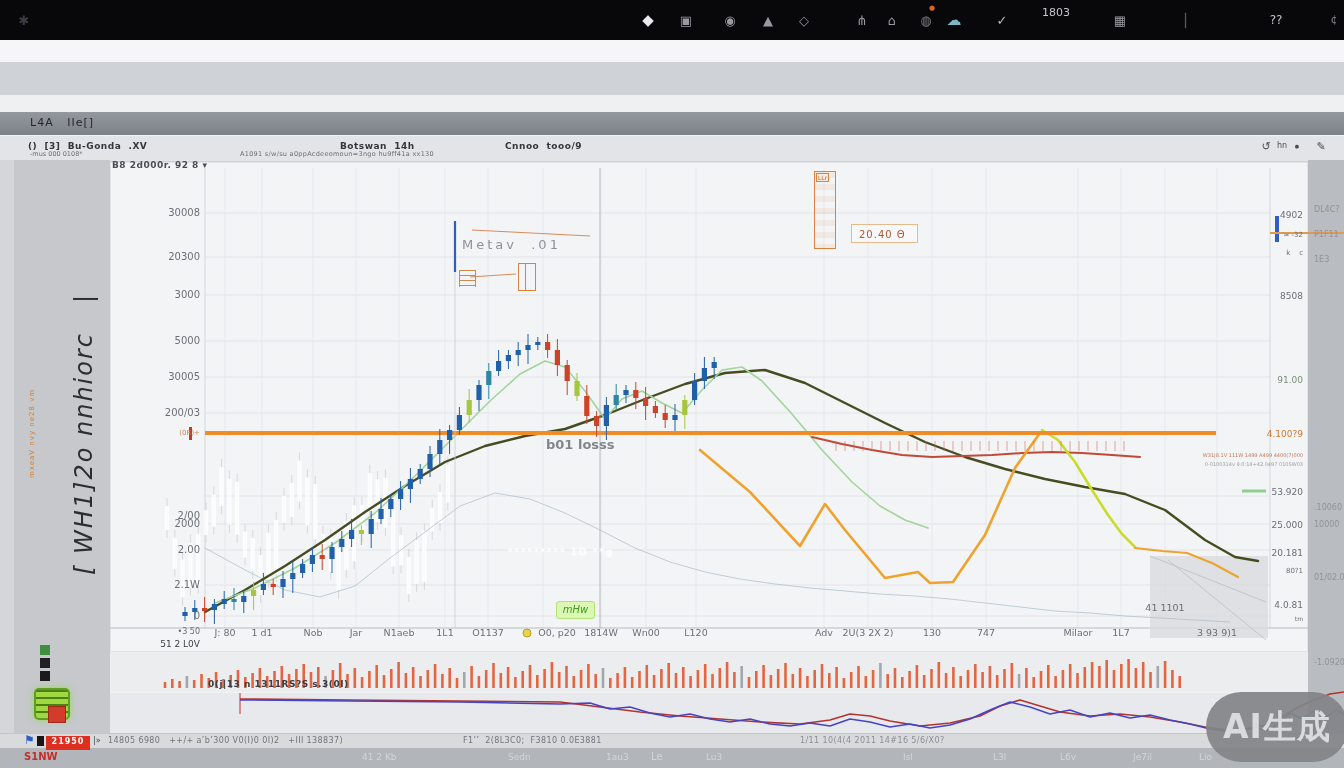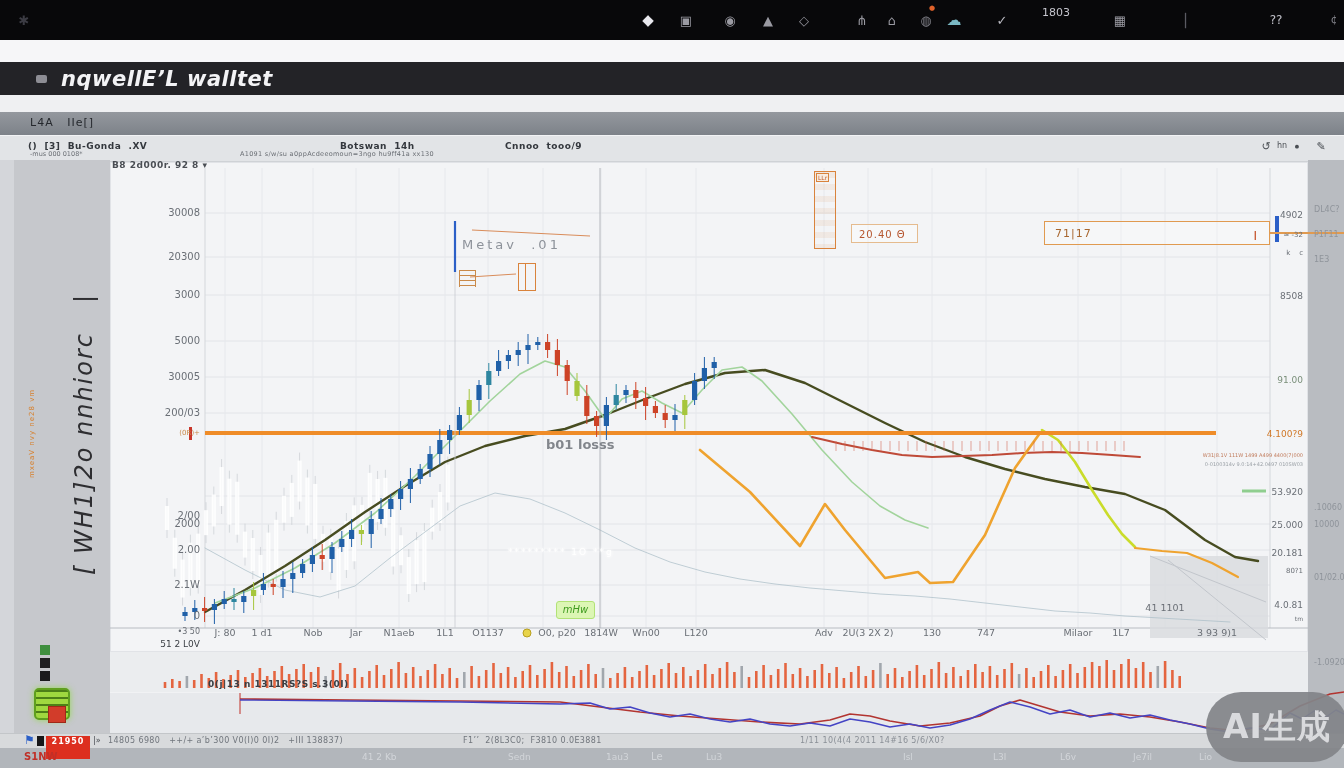--- a/index.html
+++ b/index.html
@@ -55,38 +55,34 @@
   .sub-right{left:240px;top:151px;font-size:6.5px;color:#6a6e74;letter-spacing:.3px;z-index:20;}
   .ind-label{left:208px;top:680px;font-size:9px;font-weight:bold;color:#3a3e44;letter-spacing:.5px;z-index:20;}
   
   .sw{position:absolute;width:10px;height:10px;z-index:20;}
   .green-btn{left:34px;top:688px;width:32px;height:28px;background:#9fd83f;border:2px solid #5f9f1f;border-radius:5px;z-index:21;
     box-shadow:0 0 6px rgba(140,220,60,.8);background-image:repeating-linear-gradient(180deg,#4d7f18 0 2px,transparent 2px 7px);}
   .red-box{left:48px;top:706px;width:16px;height:15px;background:#d23c2a;border:1px solid #a02818;z-index:22;}
   
   .flag{left:24px;top:734px;font-size:12px;color:#2b5fc7;z-index:20;}
   .blackblk{left:37px;top:736px;width:7px;height:10px;background:#161618;z-index:20;}
-  .badge{left:46px;top:736px;width:44px;height:23px;background:#dd2f1f;color:#fff;font-size:8px;font-weight:bold;
+  .badge{left:46px;top:736px;width:44px;height:14px;background:#dd2f1f;color:#fff;font-size:8px;font-weight:bold;
     text-align:center;line-height:11px;letter-spacing:1px;z-index:20;}
   .chev{left:93px;top:737px;font-size:8px;color:#44484e;z-index:20;}
   .st{font-size:8px;color:#70757c;top:737px;letter-spacing:.4px;z-index:20;}
   .watermark{left:1206px;top:692px;width:142px;height:70px;background:rgba(130,132,137,.93);border-radius:36px;
     z-index:30;display:flex;align-items:center;justify-content:center;color:#d9dadd;font-size:33px;font-weight:bold;letter-spacing:1px;}
 </style>
 </head>
 <body>
 
 <div id="screen">
 
   <div class="abs menu-bar"></div>
   <div class="abs band1"></div>
-  <div class="abs title-bar">
-    <span class="tb-icon"></span>
-    <span class="tb-title">nqwellE’L walltet</span>
-  </div>
   <div class="abs band2"></div>
   <div class="abs tab-bar"></div>
   <span class="tab-label lbl">L4A   IIe[]</span>
   <div class="abs toolbar"></div>
 
   <div class="abs left-edge"></div>
   <div class="abs sidebar"></div>
   <div class="abs chart-panel"></div>
   <div class="abs volume-panel"></div>
   <div class="abs indicator-panel"></div>
@@ -512,24 +508,20 @@
     </svg>
 
   <span class="lbl sub-left">-mus 000 0108*</span>
   <span class="lbl sub-right">A1091 s/w/su a0ppAcdeeomoun=3ngo hu9ff41a xx130</span>
   <span class="lbl chart-header">B8 2d000r. 92 8 ▾</span>
   <span class="lbl metav">Metav  .01</span>
   <span class="lbl b01">b01 losss</span>
   <span class="lbl white-mark">********* 1O **g</span>
   <div class="abs green-pill">mHw</div>
   <div class="abs box2040">20.40 Θ</div>
-  <div class="abs box7117">
-    <span>71|17</span>
-    <span class="cursor">I</span>
-  </div>
   <div class="abs orange-rect">
     <span class="tab">LLr</span>
   </div>
   <div class="abs small-box"></div>
   <div class="abs ladder"></div>
   <span class="lbl side-note">[ WH1]2o nnhiorc   |</span>
   <span class="lbl edge-note">mxeaV nvy ne28 vm</span>
   <span class="lbl ind-label">0(j|13 n 1311RS?S s.3(0I)</span>
 
   <div class="sw" style="left:40px;top:645px;background:#3f8f3f"></div>

